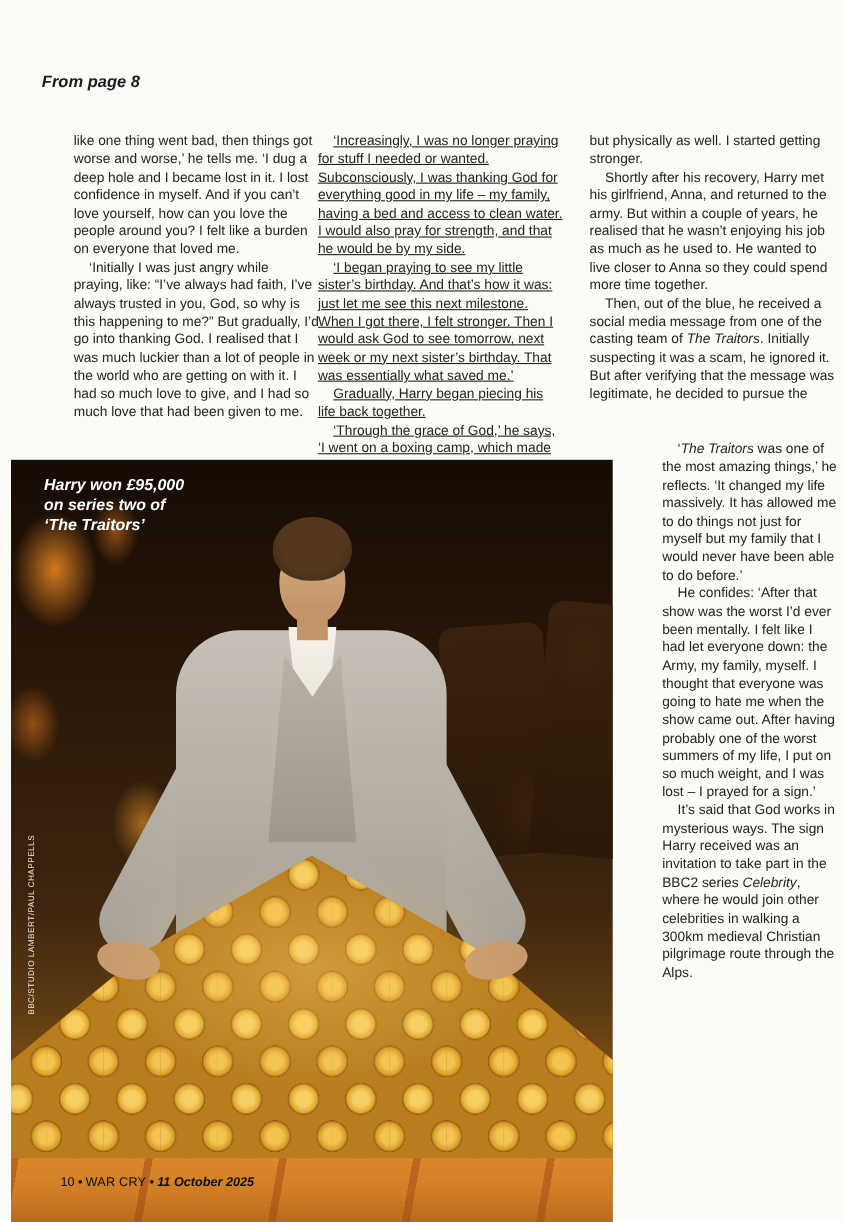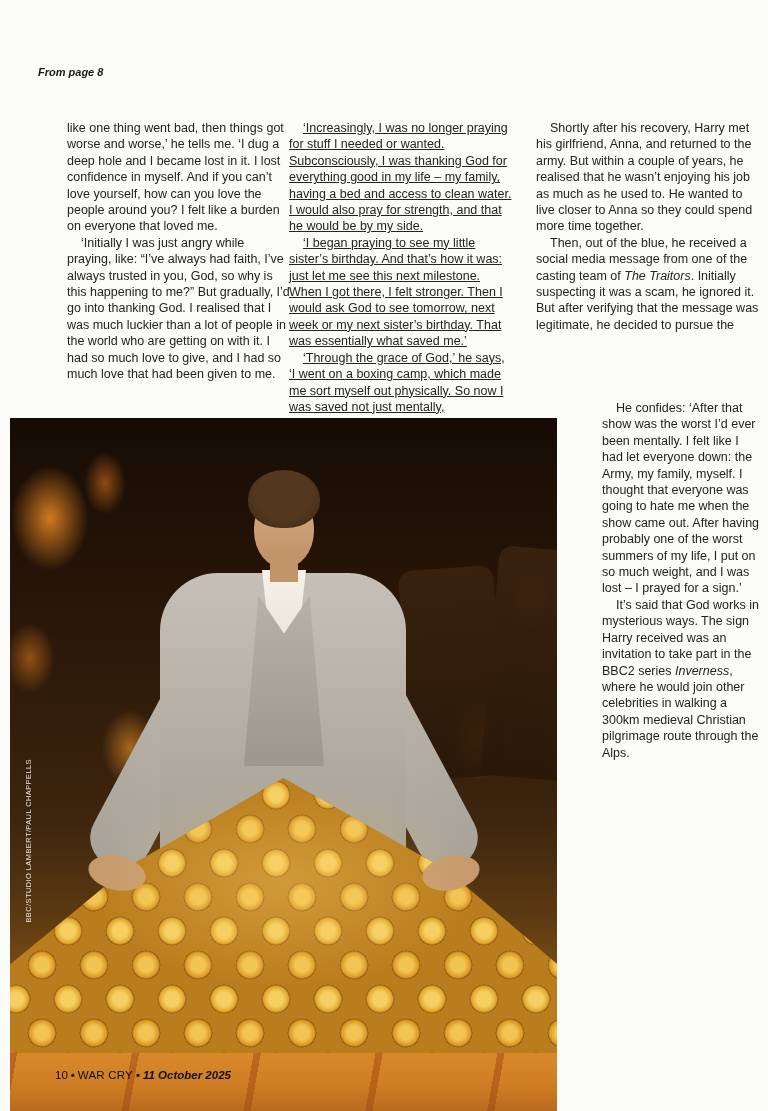--- a/index.html
+++ b/index.html
@@ -4,21 +4,21 @@
 <style>
   html,body{margin:0;padding:0;}
   body{
     width:768px;height:1111px;position:relative;overflow:hidden;
     background:#fbfbf8;
     font-family:"Liberation Sans", sans-serif;
     color:#232323;
   }
   .from-page{
     position:absolute;left:38px;top:66px;
-    font-size:11px;font-weight:bold;font-style:italic;color:#1a1a1a;
+    font-size:15px;font-weight:bold;font-style:italic;color:#1a1a1a;
   }
   .col{
     position:absolute;top:120px;
     font-size:12.5px;line-height:16.4px;text-align:left;
     color:#232323;
     margin-left:29px;
   }
   .col p{margin:0;}
   .col p.indent{text-indent:14px;}
   .col .it{font-style:italic;}
@@ -131,45 +131,51 @@
 
 <div class="from-page">From page 8</div>
 
 <div id="col1" class="col">
     <p><span>like one thing went bad, then things got worse and worse,’ he tells me. ‘I dug a deep hole and I became lost in it. I lost confidence in myself. And if you can’t love yourself, how can you love the people around you? I felt like a burden on everyone that loved me.</span></p>
     <p class="indent"><span>‘Initially I was just angry while praying, like: “I’ve always had faith, I’ve always trusted in you, God, so why is this happening to me?” But gradually, I’d go into thanking God. I realised that I was much luckier than a lot of people in the world who are getting on with it. I had so much love to give, and I had so much love that had been given to me.</span></p>
   </div>
 <div id="col2" class="col">
     <p class="indent"><span>‘Increasingly, I was no longer praying for stuff I needed or wanted. Subconsciously, I was thanking God for everything good in my life – my family, having a bed and access to clean water. I would also pray for strength, and that he would be by my side.</span></p>
     <p class="indent"><span>‘I began praying to see my little sister’s birthday. And that’s how it was: just let me see this next milestone. When I got there, I felt stronger. Then I would ask God to see tomorrow, next week or my next sister’s birthday. That was essentially what saved me.’</span></p>
+    <p class="indent"><span>Gradually, Harry began piecing his life back together.</span></p>
     <p class="indent"><span>‘Through the grace of God,’ he says, ‘I went on a boxing camp, which made me sort myself out physically. So now I was saved not just mentally,</span></p>
   </div>
 <div id="col3top" class="col">
+    <p><span>but physically as well. I started getting stronger.</span></p>
     <p class="indent"><span>Shortly after his recovery, Harry met his girlfriend, Anna, and returned to the army. But within a couple of years, he realised that he wasn’t enjoying his job as much as he used to. He wanted to live closer to Anna so they could spend more time together.</span></p>
     <p class="indent"><span>Then, out of the blue, he received a social media message from one of the casting team of </span><span class="it">The Traitors</span><span>. Initially suspecting it was a scam, he ignored it. But after verifying that the message was legitimate, he decided to pursue the</span></p>
   </div>
 <div id="col3side" class="col">
+    <p class="indent"><span>‘</span><span class="it">The Traitors</span><span> was one of the most amazing things,’ he reflects. ‘It changed my life massively. It has allowed me to do things not just for myself but my family that I would never have been able to do before.’</span></p>
     <p class="indent"><span>He confides: ‘After that show was the worst I’d ever been mentally. I felt like I had let everyone down: the Army, my family, myself. I thought that everyone was going to hate me when the show came out. After having probably one of the worst summers of my life, I put on so much weight, and I was lost – I prayed for a sign.’</span></p>
-    <p class="indent"><span>It’s said that God works in mysterious ways. The sign Harry received was an invitation to take part in the BBC2 series </span><span class="it">Inverness</span><span>, where he would join other celebrities in walking a 300km medieval Christian pilgrimage route through the Alps.</span></p>
+    <p class="indent"><span>It’s said that God works in mysterious ways. The sign Harry received was an invitation to take part in the BBC2 series </span><span class="it">Celebrity</span><span>, where he would join other celebrities in walking a 300km medieval Christian pilgrimage route through the Alps.</span></p>
   </div>
 
 <div class="photo">
   <div class="chair c1"></div>
   <div class="chair c2"></div>
   <div class="man-arm left"></div>
   <div class="man-arm right"></div>
   <div class="man-jacket"></div>
   <div class="man-shirt"></div>
   <div class="man-vest"></div>
   <div class="man-neck"></div>
   <div class="man-face"></div>
   <div class="man-hair"></div>
   <div class="coin-pile"></div>
   <div class="hand left"></div>
   <div class="hand right"></div>
   <div class="table-front"></div>
   <div class="coin-glow"></div>
+  <div class="photo-caption">Harry won £95,000
+on series two of
+‘The Traitors’</div>
   <div class="photo-credit">BBC/STUDIO LAMBERT/PAUL CHAPPELLS</div>
 </div>
 
 <div class="footer">
   <span>10</span><span class="sep">•</span><span class="mag">WAR CRY</span><span class="sep">•</span><span class="date">11 October 2025</span>
 </div>
 
 </body></html>

